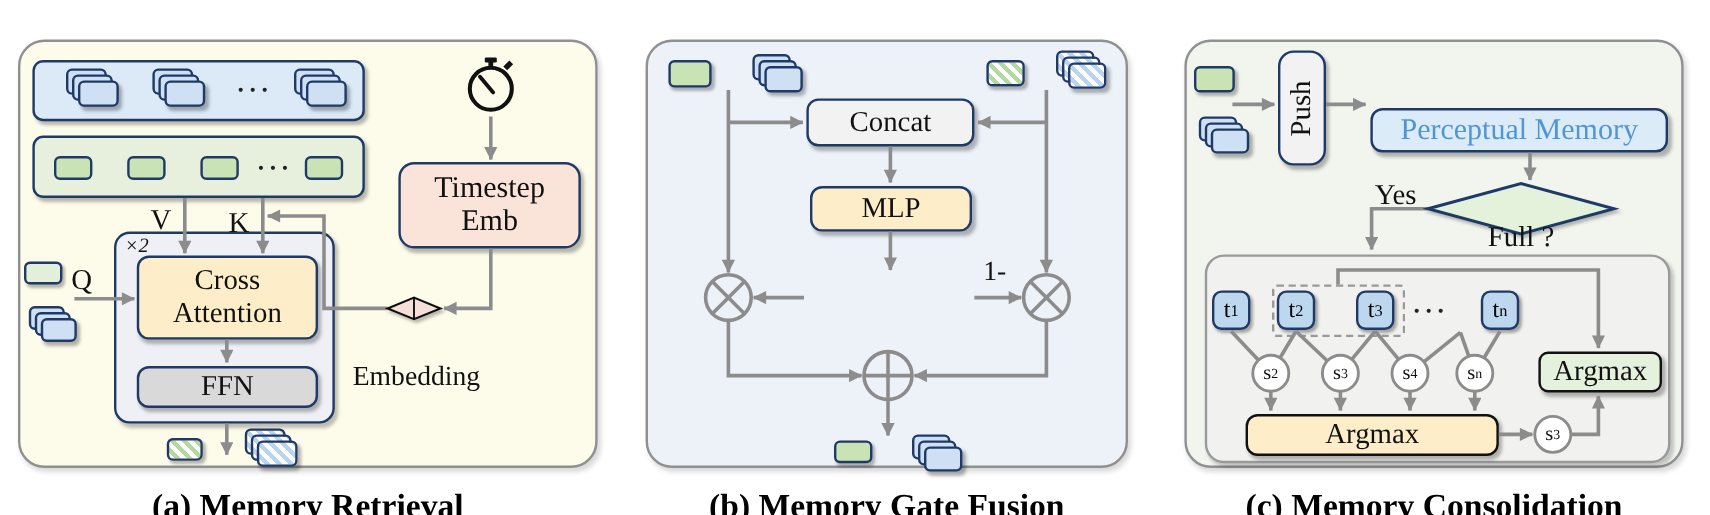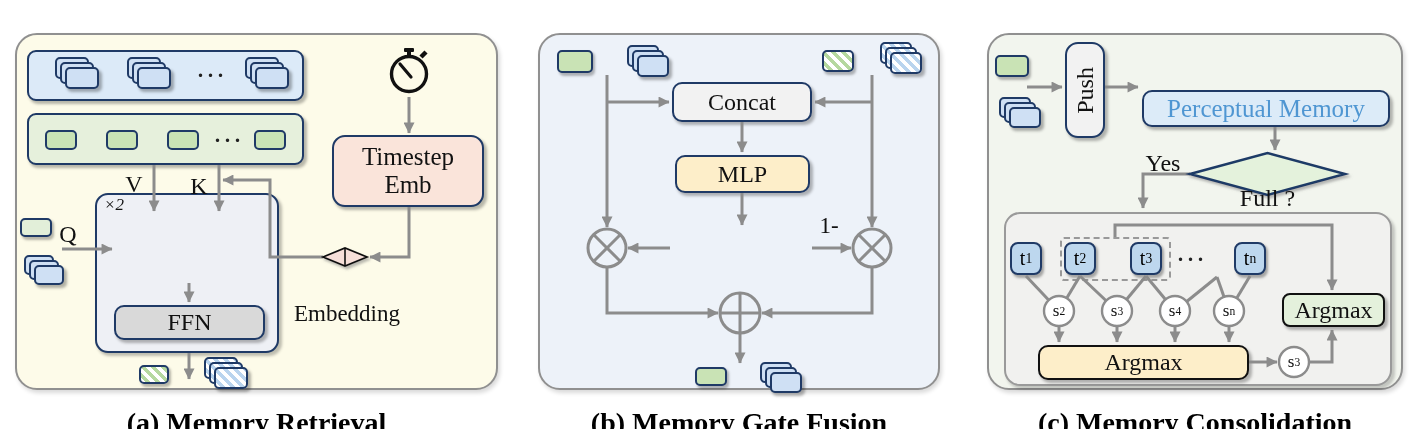--- a/index.html
+++ b/index.html
@@ -85,20 +85,21 @@
       <div class="card gcard" style="position:absolute;left:225px;top:15px;width:32px;height:20px;"></div>
     </div>
 
     <div class="lbl" style="left:103px;top:135px;width:28px;height:28px;font-size:24px;">V</div>
     <div class="lbl" style="left:168px;top:137px;width:28px;height:28px;font-size:24px;">K</div>
 
     <div class="node" style="left:78px;top:158px;width:184px;height:160px;background:var(--attn_container);
                 border:2.2px solid var(--navy);border-radius:13px;box-shadow:2.5px 3px 3px rgba(0,0,0,.25);"></div>
     <div class="lbl" style="left:82px;top:160px;width:30px;height:20px;font-size:17px;font-style:italic;">×2</div>
 
+    <div class="node box" style="left:97px;top:178px;width:151px;height:70px;background:var(--yellow_box);padding:0 18px;">Cross Attention</div>
 
     <div class="node box" style="left:97px;top:270px;width:151px;height:35px;background:var(--ffn_gray);">FFN</div>
 
     <div class="card" style="position:absolute;left:3px;top:183px;width:32px;height:19px;background:var(--pale_green_card);box-shadow:2px 2.5px 2.5px rgba(0,0,0,.28);"></div>
     <div class="lbl" style="left:38px;top:186px;width:26px;height:26px;font-size:24px;">Q</div>
     <div class="stack" style="left:7px;top:220px;width:44px;height:32px;">
       <div class="card c0" style="width:30px;height:20px;"></div>
       <div class="card c1" style="width:30px;height:20px;"></div>
       <div class="card c2" style="width:30px;height:20px;"></div>
     </div>

